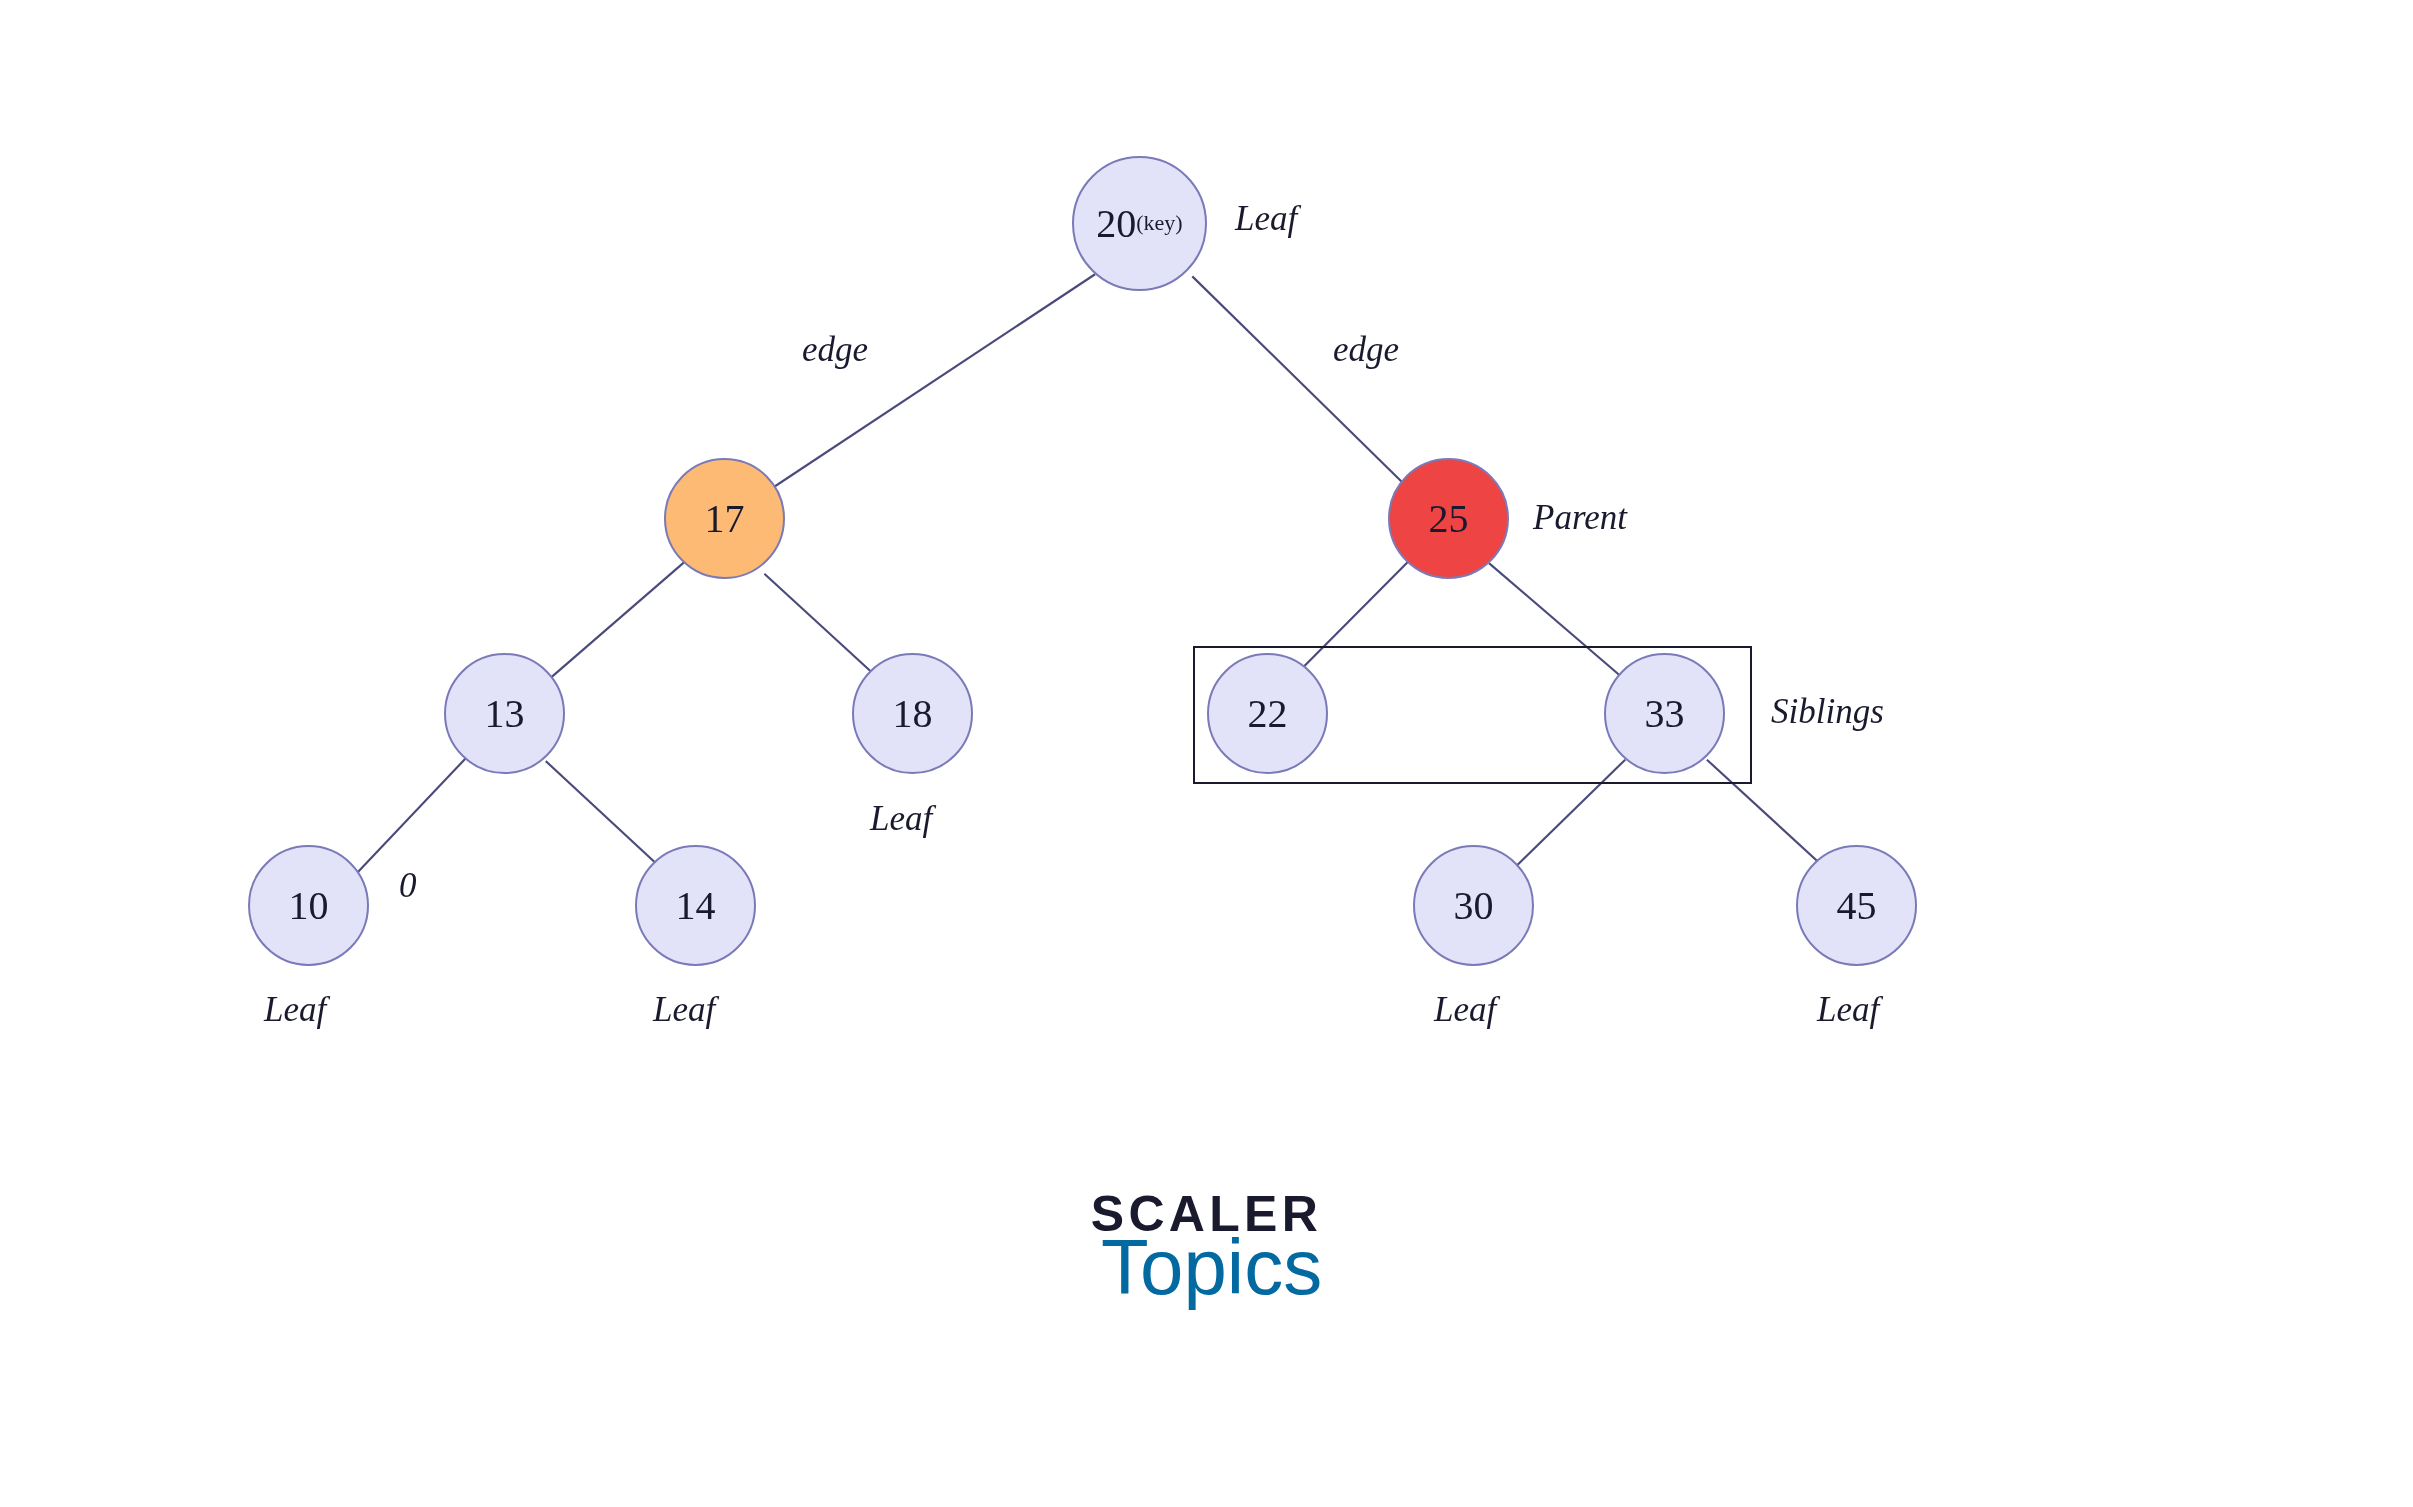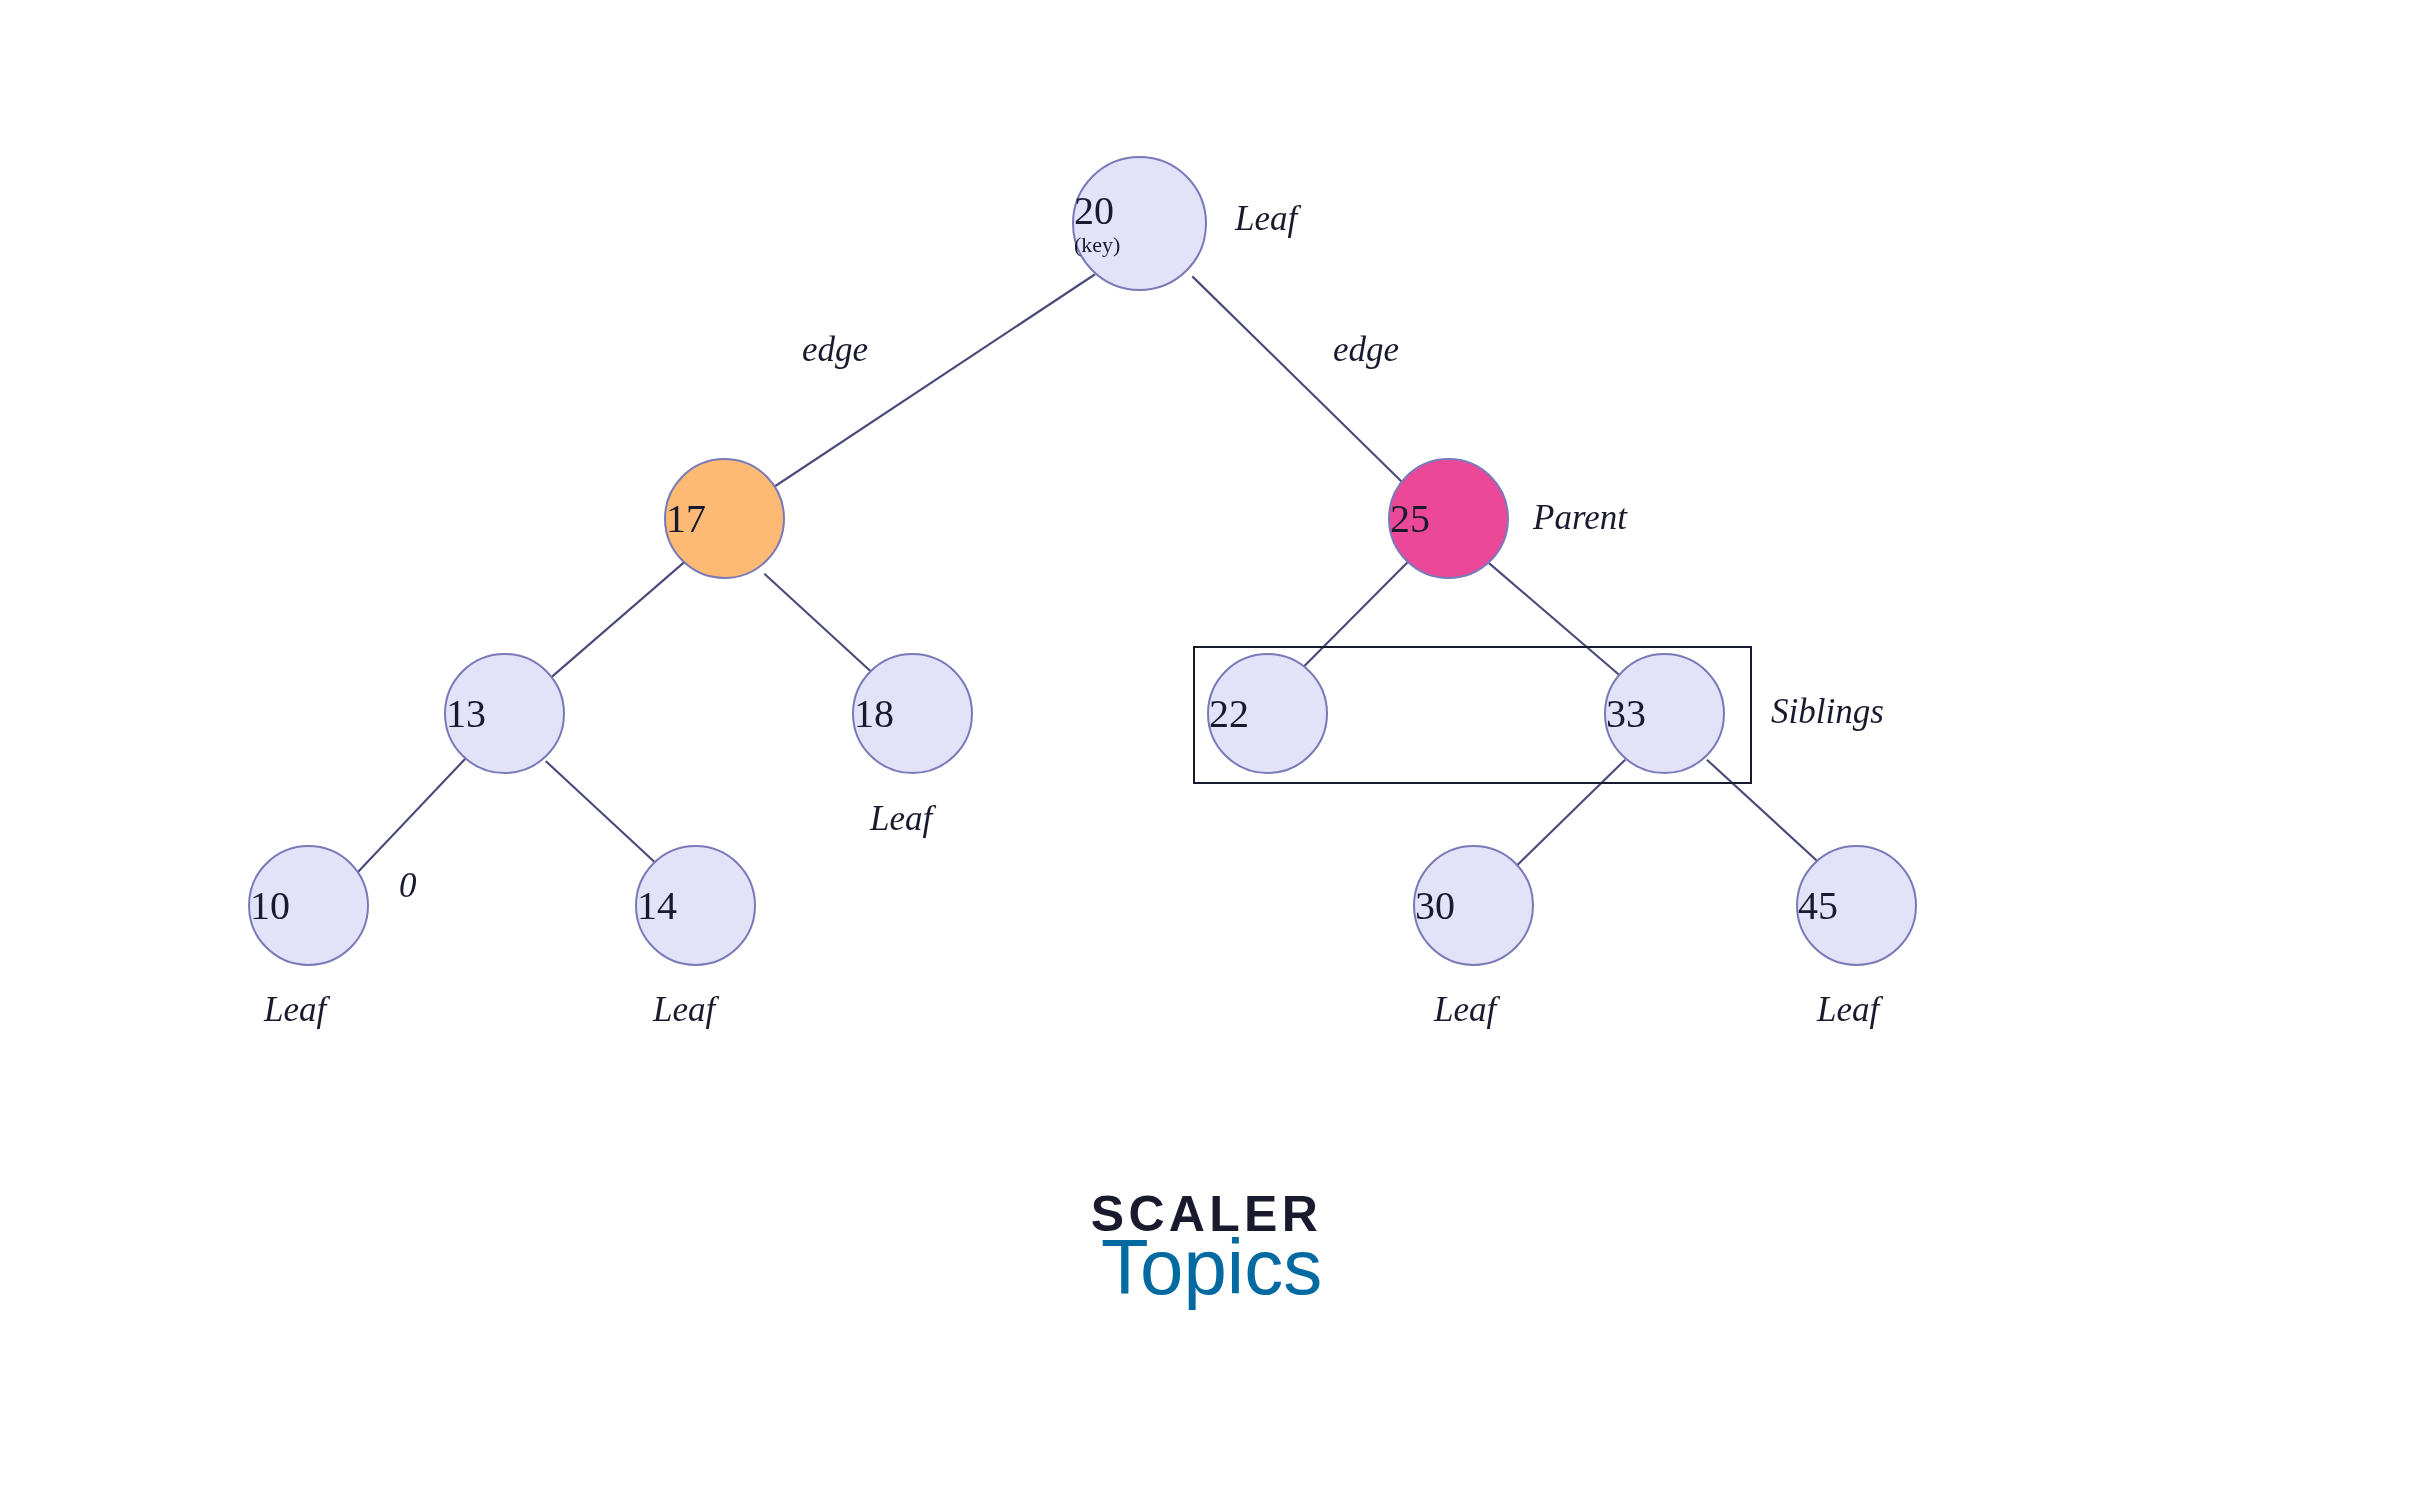--- a/index.html
+++ b/index.html
@@ -14,21 +14,22 @@
     position: absolute;
     top: 0;
     left: 0;
     width: 100%;
     height: 100%;
   }
   .node {
     position: absolute;
     border-radius: 50%;
     display: flex;
-    flex-direction: column;
+    flex-direction: row;
+    align-items: center;
     justify-content: center;
     font-size: 40px;
     color: #1a1a2e;
     line-height: 1.1;
   }
   .node-large {
     width: 135px;
     height: 135px;
   }
   .node-regular {
@@ -100,21 +101,21 @@
 
   <div class="node node-large" style="left:1072px;top:156px;background:#e2e2f8;border:2.1px solid #7a7ab8;">
     <span>20</span>
     <span style="font-size:22px;">(key)</span>
   </div>
 
   <div class="node node-regular" style="left:664px;top:458px;background:#fdba74;border:2.1px solid #7a7ab8;">
     <span>17</span>
   </div>
 
-  <div class="node node-regular" style="left:1388px;top:458px;background:#ec4899;border:2.1px solid #7a7ab8;">
+  <div class="node node-regular" style="left:1388px;top:458px;background:#ef4444;border:2.1px solid #7a7ab8;">
     <span>25</span>
   </div>
 
   <div class="node node-regular" style="left:444px;top:653px;background:#e2e2f8;border:2.1px solid #7a7ab8;">
     <span>13</span>
   </div>
 
   <div class="node node-regular" style="left:852px;top:653px;background:#e2e2f8;border:2.1px solid #7a7ab8;">
     <span>18</span>
   </div>

